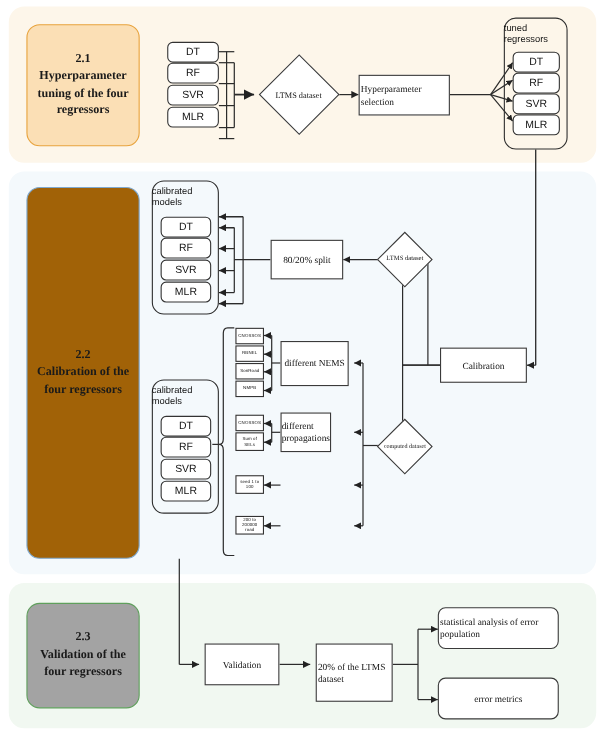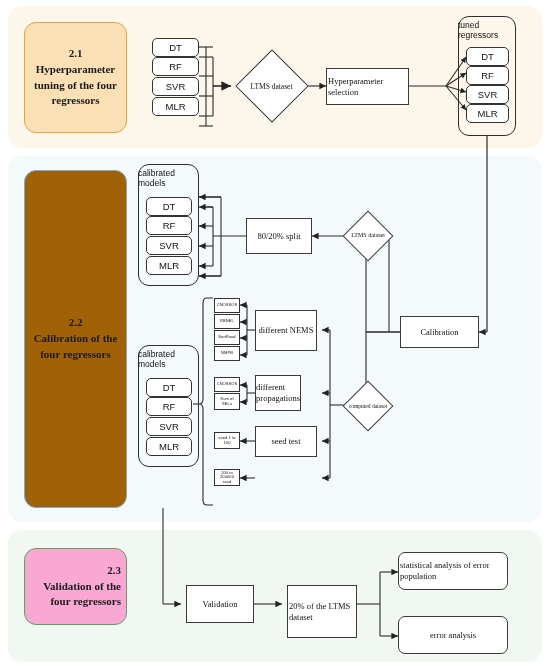--- a/index.html
+++ b/index.html
@@ -12,21 +12,21 @@
   #sec2{left:8px;  top:156px; width:534px; height:366px; background:#f4f9fc;}
   #sec3{left:8px;  top:530px; width:534px; height:132px; background:#f1f8f1;}
 
   
   .titlecard{position:absolute;border-radius:12px;display:flex;align-items:center;
              justify-content:center;text-align:center;font-family:"Liberation Serif",serif;
              font-weight:bold;font-size:11px;line-height:1.45;color:#1a1a1a;padding:5px;
              box-sizing:border-box;}
   #t1{left:24px; top:22px;  width:103px; height:111px; background:#fbdfb5; border:1.6px solid #e8a33d;}
   #t2{left:24px; top:170px; width:103px; height:338px; background:#a16207; border:1.4px solid #7fa9cf;}
-  #t3{left:24px; top:548px; width:103px; height:77px;  background:#f9a8d4; border:1.6px solid #5fa05c;text-align:right;}
+  #t3{left:24px; top:548px; width:103px; height:96px;  background:#a3a3a3; border:1.6px solid #5fa05c;}
 
   
   .box{position:absolute;background:#fff;border:1.3px solid #3a3a3a;box-sizing:border-box;
        display:flex;align-items:center;justify-content:center;text-align:left;
        font-family:"Liberation Serif",serif;font-size:8.5px;color:#111;line-height:1.25;padding:1px;}
   .box.rnd{border-radius:7px;}
 
   
   .chip{position:absolute;background:#fff;border:1.2px solid #333;border-radius:5px;
         display:flex;align-items:center;justify-content:center;
@@ -220,31 +220,30 @@
 
   <div class="group" style="left:138px;top:345px;width:61px;height:122px"></div>
   <div class="grouplabel" style="left:138px;top:349px;width:61px">calibrated models</div>
   <div class="chip" style="left:146px;top:378px;width:46px;height:19px">DT</div>
   <div class="chip" style="left:146px;top:397px;width:46px;height:19px">RF</div>
   <div class="chip" style="left:146px;top:417px;width:46px;height:19px">SVR</div>
   <div class="chip" style="left:146px;top:437px;width:46px;height:19px">MLR</div>
 
   <div class="box" style="left:255px;top:310px;width:62px;height:41px">different NEMS</div>
   <div class="box" style="left:255px;top:375px;width:46px;height:36px">different propagations</div>
-  <div class="box" style="left:255px;top:426px;width:62px;height:31px">seed test</div>
 
   <div class="tiny" style="left:214px;top:298px;width:26px;height:15px">CNOSSOS</div>
   <div class="tiny" style="left:214px;top:314px;width:26px;height:15px">RBNEL</div>
   <div class="tiny" style="left:214px;top:330px;width:26px;height:15px">SonRoad</div>
   <div class="tiny" style="left:214px;top:346px;width:26px;height:15px">NMPB</div>
 
   <div class="tiny" style="left:214px;top:377px;width:26px;height:15px">CNOSSOS</div>
   <div class="tiny" style="left:214px;top:393px;width:26px;height:17px">Sum of SELs</div>
 
   <div class="tiny" style="left:214px;top:432px;width:26px;height:17px">seed 1 to 100</div>
   <div class="tiny" style="left:214px;top:469px;width:26px;height:17px">200 to 200000 road</div>
 
   <div class="box" style="left:186px;top:585px;width:68px;height:38px">Validation</div>
   <div class="box" style="left:287px;top:585px;width:70px;height:53px">20% of the LTMS dataset</div>
   <div class="box rnd" style="left:398px;top:552px;width:110px;height:38px">statistical analysis of error population</div>
-  <div class="box rnd" style="left:398px;top:616px;width:110px;height:38px">error analysis</div>
+  <div class="box rnd" style="left:398px;top:616px;width:110px;height:38px">error metrics</div>
 
 </div>
 
 </body></html>

